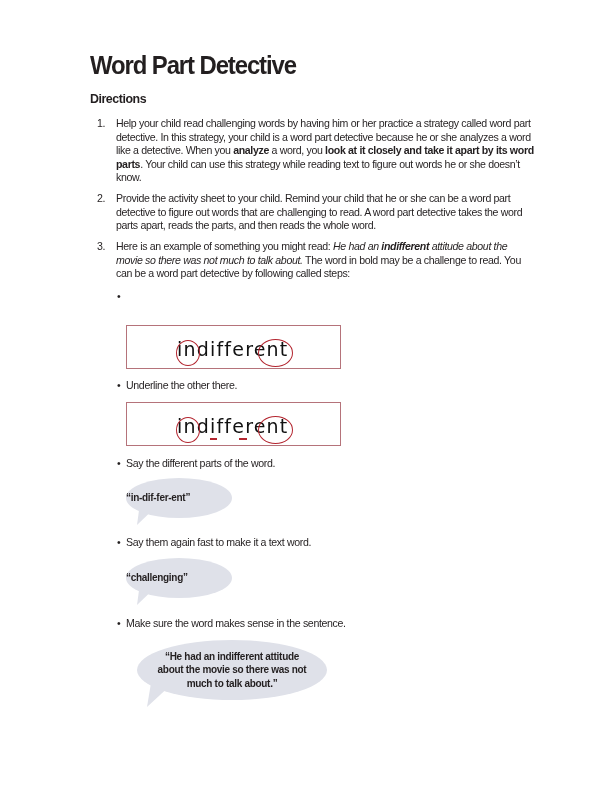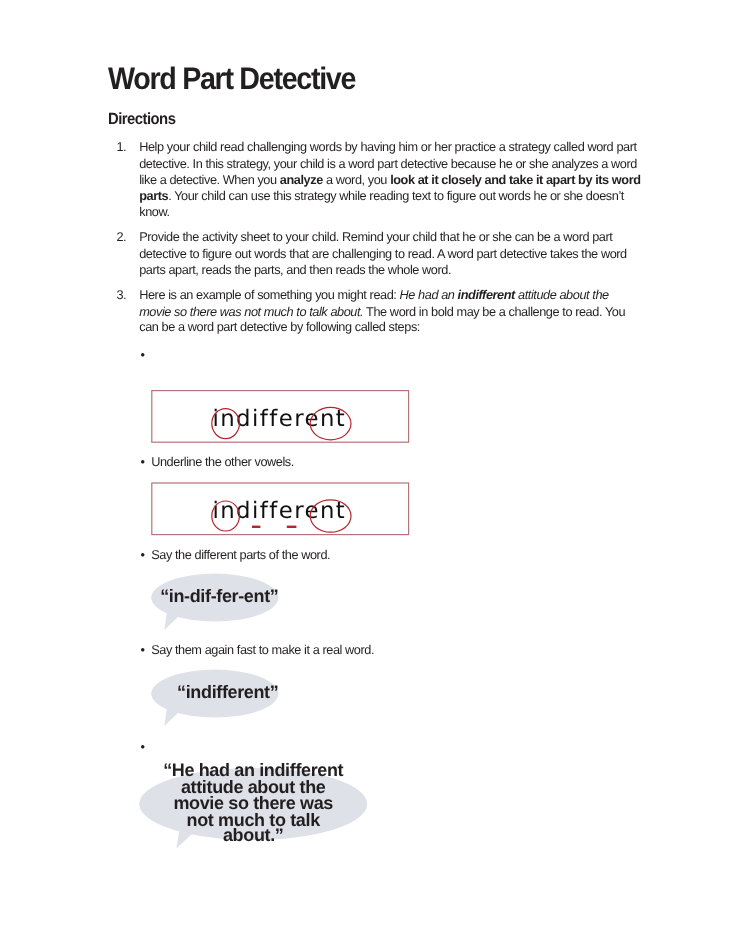--- a/index.html
+++ b/index.html
@@ -7,21 +7,21 @@
   .title { position:absolute; left:90px; top:50px; font-family:"Liberation Sans", sans-serif; font-weight:bold; font-size:26px; letter-spacing:-1.2px; transform:scaleX(0.92); transform-origin:left top; color:#231f20; margin:0; }
   .subtitle { position:absolute; left:90px; top:91px; font-weight:bold; font-size:13.5px; letter-spacing:-0.5px; transform:scaleX(0.92); transform-origin:left top; margin:0; }
   .para { position:absolute; left:116px; width:420px; font-size:10.6px; line-height:13.5px; letter-spacing:-0.35px; color:#231f20; }
   .num { position:absolute; left:-19px; top:0; }
   .bullet { position:absolute; left:116px; width:420px; font-size:10.6px; line-height:13.5px; letter-spacing:-0.35px; padding-left:10px; box-sizing:border-box; }
   .bullet .dot { position:absolute; left:1px; top:0; }
   .wordbox { position:absolute; left:126px; width:215px; height:44px; border:1.5px solid #b5737a; box-sizing:border-box; background:#fff; }
   .hand { position:absolute; left:50px; top:12px; font-family:"DejaVu Sans", sans-serif; font-size:19px; letter-spacing:1.2px; color:#111; }
   .circle { position:absolute; border:1.5px solid #b3252f; border-radius:50%; }
   .uline { position:absolute; height:1.5px; background:#b3252f; }
-  .bubble { position:absolute; background:#dfe1e9; border-radius:50%; display:flex; align-items:center; justify-content:flex-end; text-align:center; font-weight:bold; font-size:15px; line-height:13.5px; letter-spacing:-0.3px; color:#231f20; }
+  .bubble { position:absolute; background:#dfe1e9; border-radius:50%; display:flex; align-items:center; justify-content:flex-start; text-align:center; font-weight:bold; font-size:10px; line-height:13.5px; letter-spacing:-0.3px; color:#231f20; }
   .tail { position:absolute; width:0; height:0; }
 </style>
 </head>
 <body>
 
 <h1 class="title">Word Part Detective</h1>
 <h2 class="subtitle">Directions</h2>
 
 <div class="para" style="top:117px;">
   <span class="num">1.</span>
@@ -43,21 +43,21 @@
 </div>
 
 <div class="wordbox" style="top:325px;">
   <span class="hand">indifferent</span>
   <div class="circle" style="left:49px; top:14px; width:22px; height:24px;"></div>
   <div class="circle" style="left:131px; top:13px; width:33px; height:26px;"></div>
 </div>
 
 <div class="bullet" style="top:379px;">
   <span class="dot">•</span>
-  <span>Underline the other vowels.</span>
+  <span>Underline the other there.</span>
 </div>
 
 <div class="wordbox" style="top:402px;">
   <span class="hand">indifferent</span>
   <div class="circle" style="left:49px; top:14px; width:22px; height:24px;"></div>
   <div class="circle" style="left:131px; top:13px; width:33px; height:26px;"></div>
   <div class="uline" style="left:83px; top:35px; width:7px;"></div>
   <div class="uline" style="left:112px; top:35px; width:8px;"></div>
 </div>
 
@@ -68,32 +68,33 @@
 
 <svg class="tail" style="left:134px; top:503px; width:30px; height:24px;" viewBox="0 0 30 24">
   <polygon points="6,0 26,0 3,22" fill="#dfe1e9"></polygon>
 </svg>
 <div class="bubble" style="left:126px; top:478px; width:106px; height:40px;">
   <span>“in-dif-fer-ent”</span>
 </div>
 
 <div class="bullet" style="top:536px;">
   <span class="dot">•</span>
-  <span>Say them again fast to make it a real word.</span>
+  <span>Say them again fast to make it a text word.</span>
 </div>
 
 <svg class="tail" style="left:134px; top:583px; width:30px; height:24px;" viewBox="0 0 30 24">
   <polygon points="6,0 26,0 3,22" fill="#dfe1e9"></polygon>
 </svg>
 <div class="bubble" style="left:126px; top:558px; width:106px; height:40px;">
-  <span>“indifferent”</span>
+  <span>“challenging”</span>
 </div>
 
 <div class="bullet" style="top:617px;">
   <span class="dot">•</span>
+  <span>Make sure the word makes sense in the sentence.</span>
 </div>
 
 <svg class="tail" style="left:143px; top:683px; width:34px; height:26px;" viewBox="0 0 34 26">
   <polygon points="8,0 30,0 4,24" fill="#dfe1e9"></polygon>
 </svg>
-<div class="bubble" style="left:116px; top:640px; width:190px; height:60px; padding:0 18px; box-sizing:border-box;">
+<div class="bubble" style="left:137px; top:640px; width:190px; height:60px; padding:0 18px; box-sizing:border-box;">
   <span>“He had an indifferent attitude about the movie so there was not much to talk about.”</span>
 </div>
 
 </body></html>

